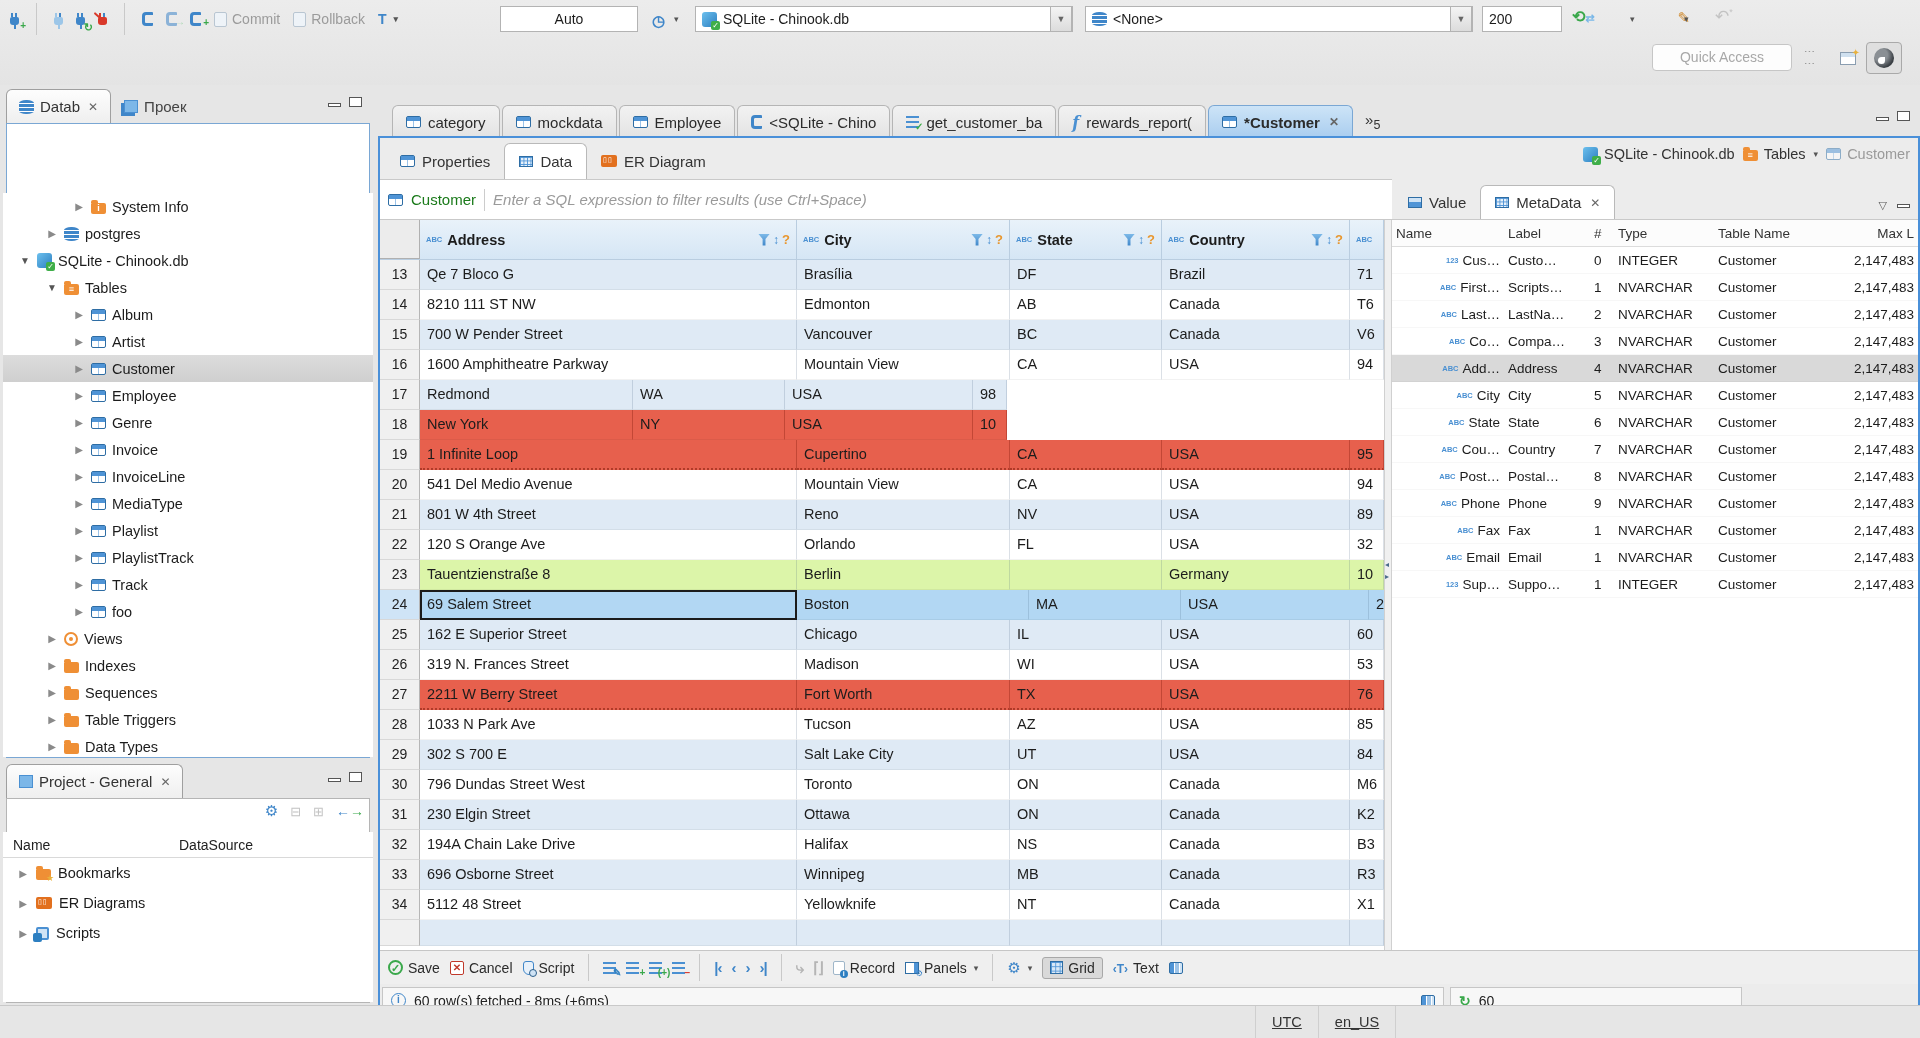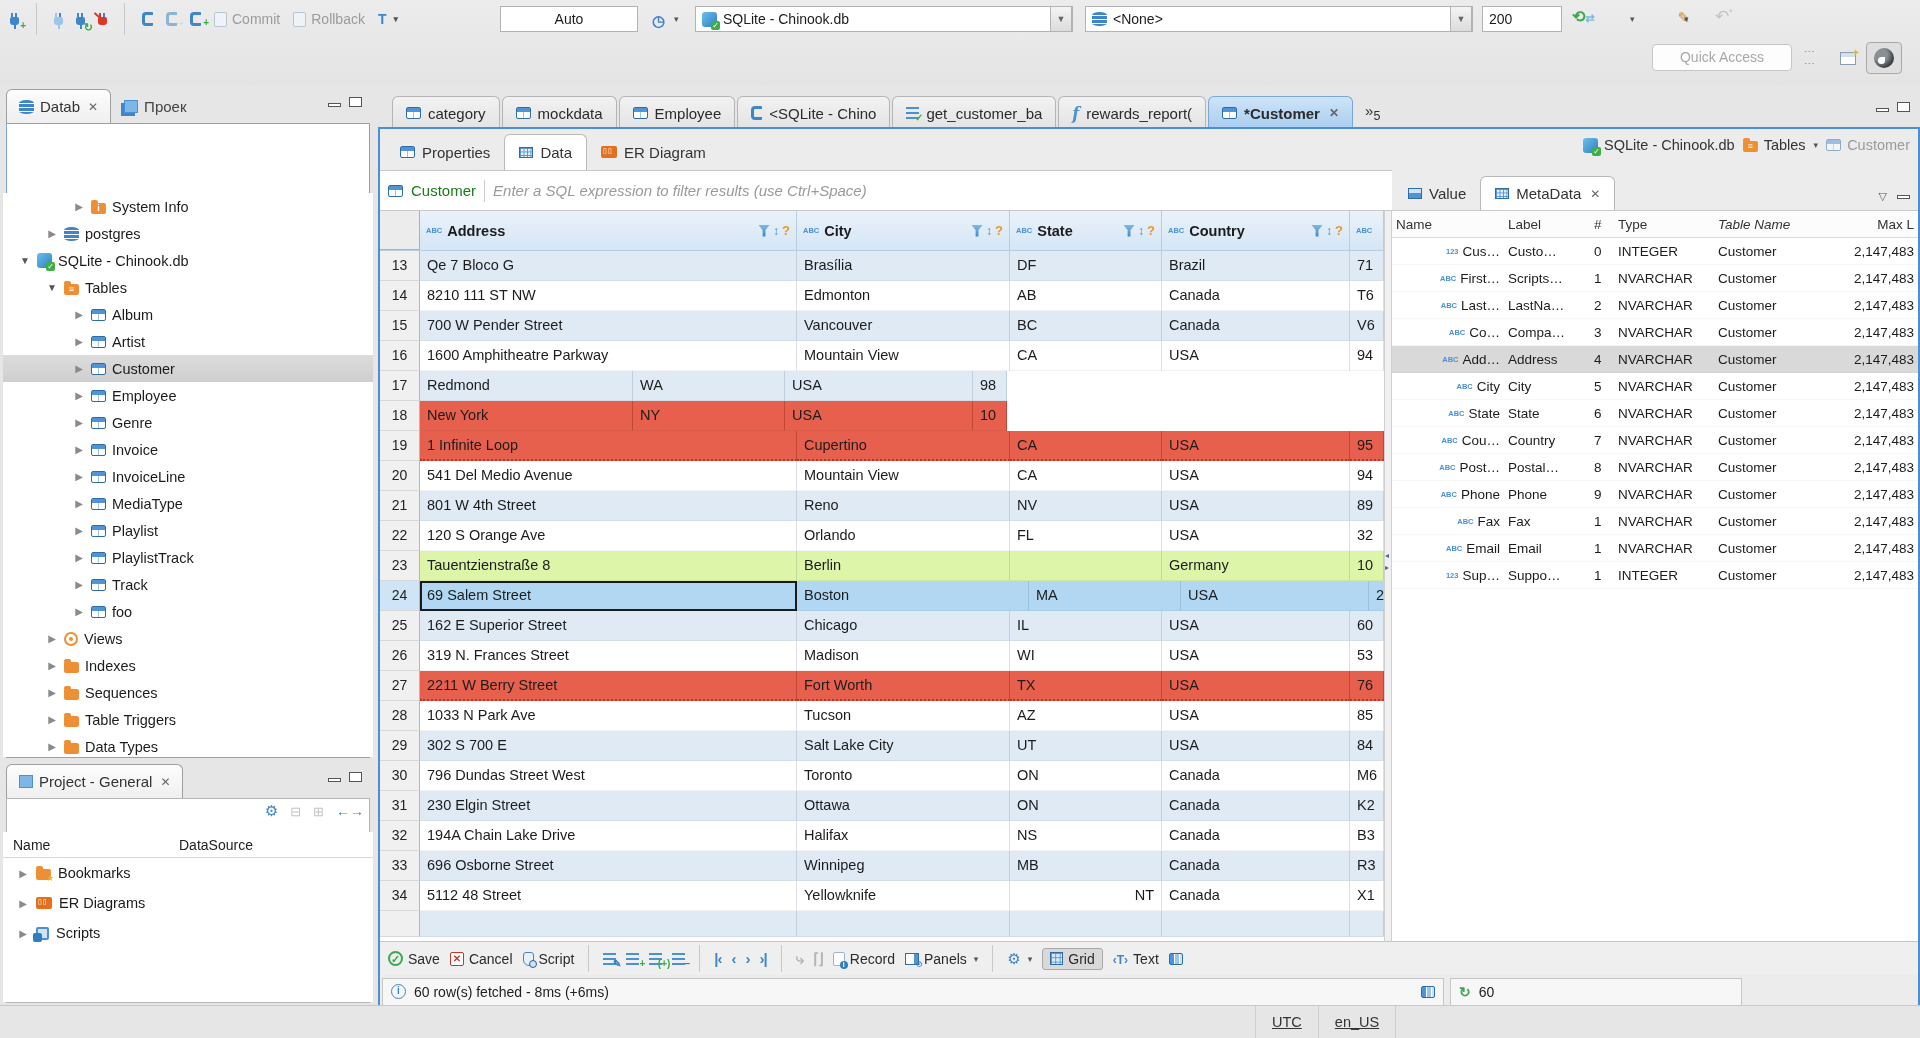--- a/index.html
+++ b/index.html
@@ -114,21 +114,21 @@
               background:#fff; border-bottom:1px solid #d9d9d9; align-items:center; }
   #projrows { position:absolute; left:1px; right:1px; top:98px; bottom:1px; background:#fff; }
   .proj-row { display:flex; align-items:center; height:30px; gap:7px; font-size:14.5px; padding-left:14px; }
   .i-erd { width:16px; height:12px; background:#e2701e; border-radius:2px; }
   .i-erd::after { content:"▯▯"; position:absolute; left:2px; top:1px; font-size:7px; color:#fff; letter-spacing:1px; }
   .i-scripts { width:13px; height:13px; border:2px solid #4a90d2; background:#cfe3f5; border-radius:2px; }
   .i-scripts::before { content:""; position:absolute; left:-5px; top:4px; width:9px; height:9px; background:#2d7fc1; border-radius:2px; }
   .i-folder-star::after { content:"★"; position:absolute; right:-3px; bottom:-3px; color:#e8b13c; font-size:9px; }
 
   
-  #editor { left:378px; top:92px; width:1542px; height:918px; }
+  #editor { left:378px; top:101px; width:1542px; height:918px; }
   #edtabs { position:absolute; left:0; top:0; right:0; height:37px; display:flex; align-items:flex-end; padding-left:14px; }
   .edtab { display:flex; align-items:center; gap:7px; height:33px; padding:0 13px; font-size:15px; color:#2b2b2b;
            border:1px solid #b5b5b5; border-bottom:none; border-radius:6px 6px 0 0; background:linear-gradient(#f2f2f2,#e3e3e3); margin-right:2px; white-space:nowrap; }
   .edtab.active { background:linear-gradient(#cde4f7,#a9cdef); border-color:#7aa7d4; font-weight:bold; }
   #edoverflow { font-size:15px; color:#333; margin-left:10px; padding-bottom:6px; }
   #edminmax { position:absolute; right:10px; top:10px; }
   #edcontent { position:absolute; left:0; top:35px; right:0; bottom:0; border:2px solid #4a90d9; background:#fff; }
 
   #subtabs { position:absolute; left:0; top:0; right:0; height:42px; background:#ececec; border-bottom:1px solid #c9c9c9;
              display:flex; align-items:flex-end; padding-left:6px; }
@@ -794,21 +794,21 @@
             <div class="gcell" style="width: 377px;">696 Osborne Street</div>
             <div class="gcell" style="width: 213px;">Winnipeg</div>
             <div class="gcell" style="width: 152px;">MB</div>
             <div class="gcell" style="width: 188px;">Canada</div>
             <div class="gcell" style="width: 34px;">R3</div>
           </div>
           <div class="grow plain">
             <div class="gnum">34</div>
             <div class="gcell" style="width: 377px;">5112 48 Street</div>
             <div class="gcell" style="width: 213px;">Yellowknife</div>
-            <div class="gcell" style="width: 152px; text-align: right;">NT</div>
+            <div class="gcell" style="width: 152px;">NT</div>
             <div class="gcell" style="width: 188px;">Canada</div>
             <div class="gcell" style="width: 34px;">X1</div>
           </div>
         </div>
       <div class="gpartial" id="gpartial">
           <div class="gnum" style="height: 26px;"></div>
           <div class="gcell" style="width: 377px; background: rgb(223, 234, 245);"></div>
           <div class="gcell" style="width: 213px; background: rgb(223, 234, 245);"></div>
           <div class="gcell" style="width: 152px; background: rgb(223, 234, 245);"></div>
           <div class="gcell" style="width: 188px; background: rgb(223, 234, 245);"></div>
@@ -835,21 +835,21 @@
         <div id="metactrl">
           <span class="glyph" style="font-size:11px">▽</span>
           <span class="wm min" style="margin-top:0"></span>
         </div>
       </div>
       <div class="mhead" id="mhead">
           <span class="mh" style="width: 112px;">Name</span>
           <span class="mh" style="width: 86px;">Label</span>
           <span class="mh" style="width: 24px;">#</span>
           <span class="mh" style="width: 100px;">Type</span>
-          <span class="mh" style="width: 130px; font-style: italic;">Table Name</span>
+          <span class="mh" style="width: 130px;">Table Name</span>
           <span class="mh mmax" style="width: 74px; text-align: right;">Max L</span>
         </div>
       <div id="mbody">
           <div class="mrow">
             <span class="mcell mname" style="width: 112px;">
               <span class="abc">123</span>
               <span>Cus…</span>
             </span>
             <span class="mcell " style="width: 86px;">Custo…</span>
             <span class="mcell " style="width: 24px;">0</span>

